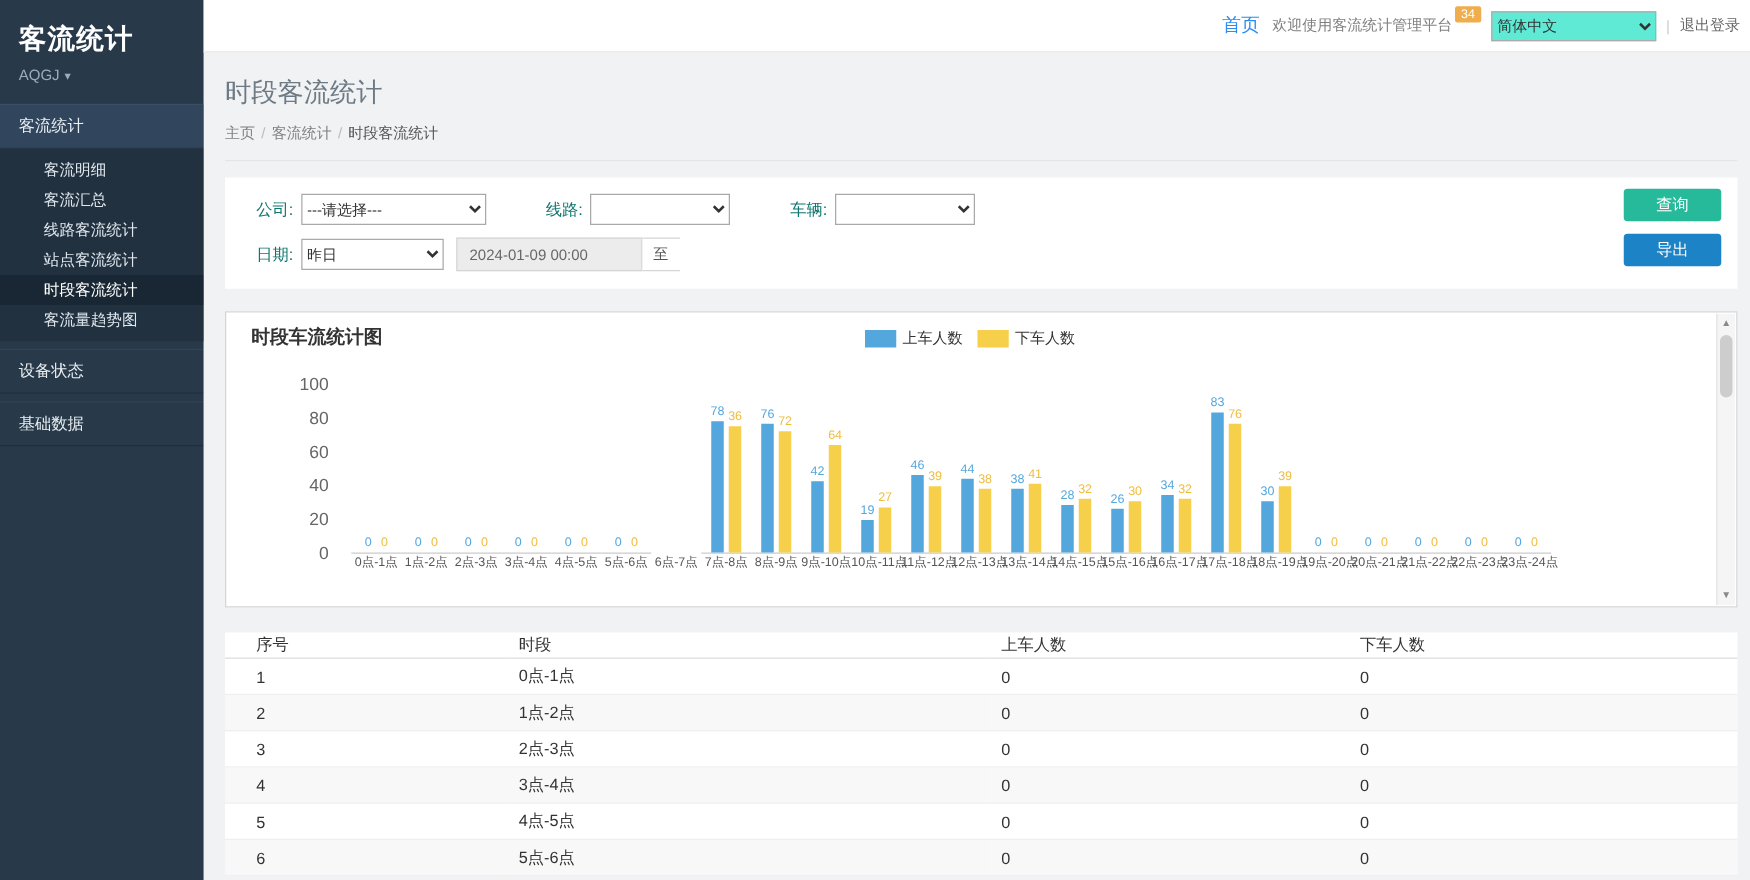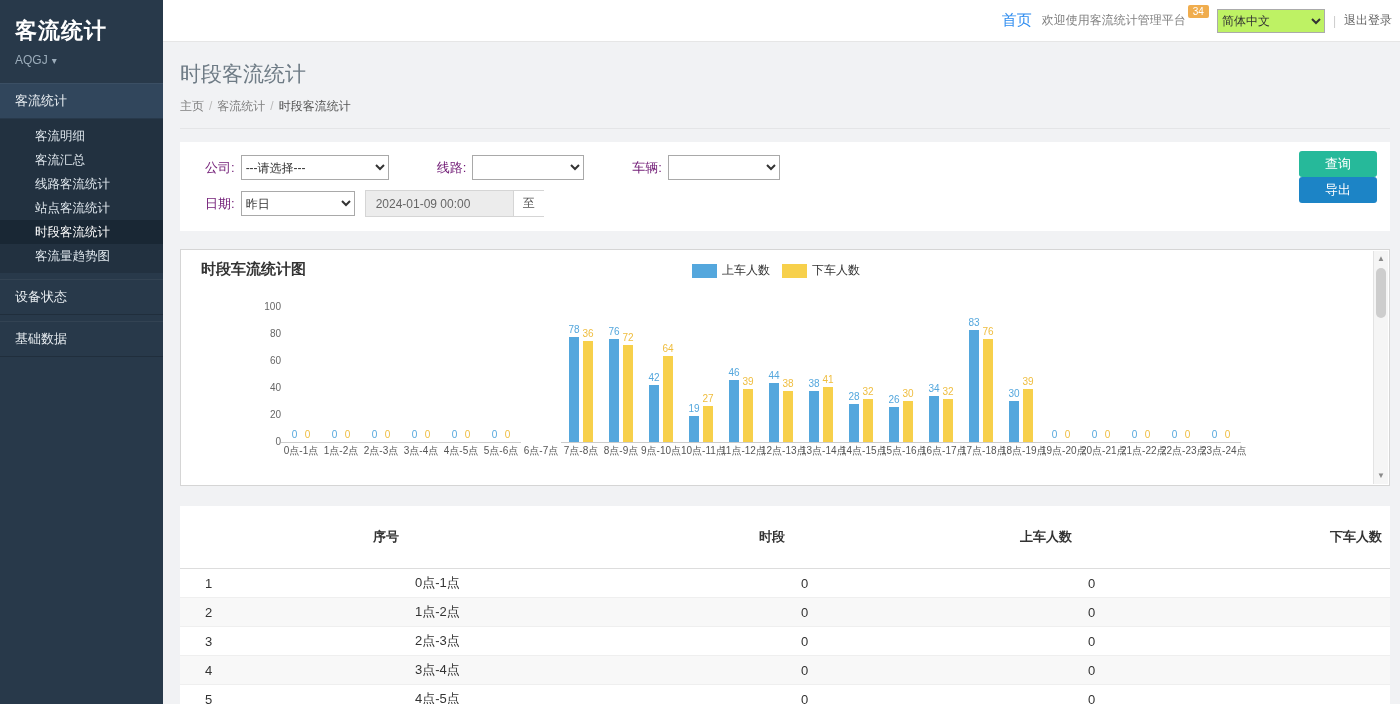--- a/index.html
+++ b/index.html
@@ -22,84 +22,84 @@
   .submenu-item.active { background:#192734; color:#ffffff; }
 
   
   .main { flex:1; display:flex; flex-direction:column; min-width:0; background:#f1f2f4; }
   .topbar { height:42px; background:#fff; border-bottom:1px solid #e6e6e6; display:flex; align-items:center;
             justify-content:flex-end; padding:0 8px; }
   .home-link { color:#2d8cf0; font-size:15px; cursor:pointer; margin-right:10px; }
   .welcome { color:#808080; font-size:12px; }
   .badge { background:#f0ad4e; color:#fff; font-size:10px; padding:1px 5px; border-radius:2px;
            position:relative; top:-9px; margin:0 8px 0 2px; }
-  .lang-select { height:24px; font-size:12px; width:108px; border:1px solid #ababab; background:#bef264; color:#333; }
+  .lang-select { height:24px; font-size:12px; width:132px; border:1px solid #ababab; background:#5eead4; color:#333; }
   .tb-divider { color:#ccc; margin:0 8px; font-size:12px; }
   .logout { color:#666; font-size:12px; cursor:pointer; white-space:nowrap; }
 
   .content { flex:1; padding:12px 10px 0 17px; overflow:hidden; }
   .page-title { font-size:21px; font-weight:normal; color:#6e7b85; margin:6px 0 10px; }
   .breadcrumb { font-size:12px; color:#999; padding-bottom:13px; border-bottom:1px solid #e4e5e7; }
   .bc-link { color:#808080; cursor:pointer; }
   .bc-current { color:#555; }
   .bc-sep { color:#bbb; margin:0 5px; }
 
   
   .filter-card { background:#fff; margin-top:13px; padding:13px 15px 14px 25px; position:relative; }
   .filter-row { display:flex; align-items:center; }
   .filter-row + .filter-row { margin-top:10px; }
-  .f-label { font-size:13px; color:#701a75; margin-right:6px; }
+  .f-label { font-size:13px; color:#0f766e; margin-right:6px; }
   .f-group { display:flex; align-items:center; }
   .f-group + .f-group { margin-left:48px; }
   select.f-select { height:25px; border:1px solid #a9a9a9; background:#fff; font-size:12px; color:#333;
                     font-family:inherit; }
   .w148 { width:148px; } .w112 { width:112px; } .w100 { width:114px; } .w145 { width:145px; }
   .date-group { display:flex; align-items:center; margin-left:10px; }
   .date-input { width:149px; height:27px; background:#ececec; border:1px solid #d5d5d5; color:#666;
                 font-size:12px; padding:0 10px; font-family:inherit; }
   .date-sep { height:27px; display:flex; align-items:center; padding:0 9px; background:#fff;
               border-top:1px solid #d5d5d5; border-bottom:1px solid #d5d5d5; font-size:12px; color:#555; }
-  .btn-stack { position:absolute; right:13px; top:9px; display:flex; flex-direction:column; }
+  .btn-stack { position:absolute; right:13px; top:9px; display:flex; flex-direction:column; gap:10px; }
   .btn { width:78px; height:26px; border:none; border-radius:3px; color:#fff; font-size:13px; cursor:pointer;
          font-family:inherit; }
   .btn-query { background:#26b99a; }
   .btn-export { background:#1c84c6; }
 
   
   .chart-card { background:#fff; border:1px solid #d5d5d5; margin-top:18px; position:relative;
                 height:237px; padding:10px 30px 0 12px; overflow:hidden; }
   .chart-header { position:relative; height:24px; }
   .chart-title { font-size:15px; font-weight:bold; color:#333; padding-left:8px; }
   .legend { position:absolute; left:0; right:0; top:2px; display:flex; justify-content:center; gap:12px; }
   .legend-item { display:flex; align-items:center; gap:5px; font-size:12px; color:#333; cursor:pointer; }
   .legend-swatch { width:25px; height:14px; display:inline-block; }
   .chart-body { display:flex; margin-top:24px; }
   .y-axis { width:88px; position:relative; height:135px; }
-  .y-tick { position:absolute; right:0; font-size:10px; color:#666; line-height:12px; }
+  .y-tick { position:absolute; right:18px; font-size:14px; color:#666; line-height:12px; }
   .groups { display:flex; align-items:flex-end; }
   .bar-group { width:40px; }
   .bars { height:135px; display:flex; align-items:flex-end; justify-content:center; gap:3px;
           border-bottom:1px solid #ccc; }
   .bar-col { display:flex; flex-direction:column; align-items:center; }
   .bar-value { font-size:10px; line-height:12px; margin-bottom:1px; }
   .bar { width:10px; }
   .x-label { text-align:center; font-size:10px; color:#555; line-height:16px; white-space:nowrap; }
 
   .scrollbar { position:absolute; top:1px; right:1px; bottom:1px; width:15px; background:#f5f5f5;
                border-left:1px solid #e3e3e3; }
   .sb-arrow { position:absolute; left:0; width:14px; text-align:center; font-size:8px; color:#8a8a8a;
               height:14px; line-height:14px; cursor:pointer; }
   .sb-up { top:1px; } .sb-down { bottom:1px; }
   .sb-thumb { position:absolute; top:17px; left:2px; width:10px; height:50px; background:#cdcdcd;
               border-radius:5px; cursor:pointer; }
 
   
   .table-card { background:#fff; margin-top:20px; }
   table.data-table { width:100%; border-collapse:collapse; }
-  .data-table th { font-size:13px; color:#333; text-align:right; font-weight:bold; padding:22px 8px;
+  .data-table th { font-size:13px; color:#333; text-align:left; font-weight:normal; padding:1px 8px;
                    border-bottom:1px solid #dddddd; }
   .data-table td { font-size:13px; color:#333; padding:5px 8px; border-bottom:1px solid #efefef; height:26px; }
   .data-table th:first-child, .data-table td:first-child { padding-left:25px; }
   .data-table tbody tr:nth-child(even) { background:#f8f8f8; }
   .col-1 { width:227px; } .col-2 { width:386px; } .col-3 { width:287px; }
 </style>
 </head>
 <body>
 
 <div class="app">

